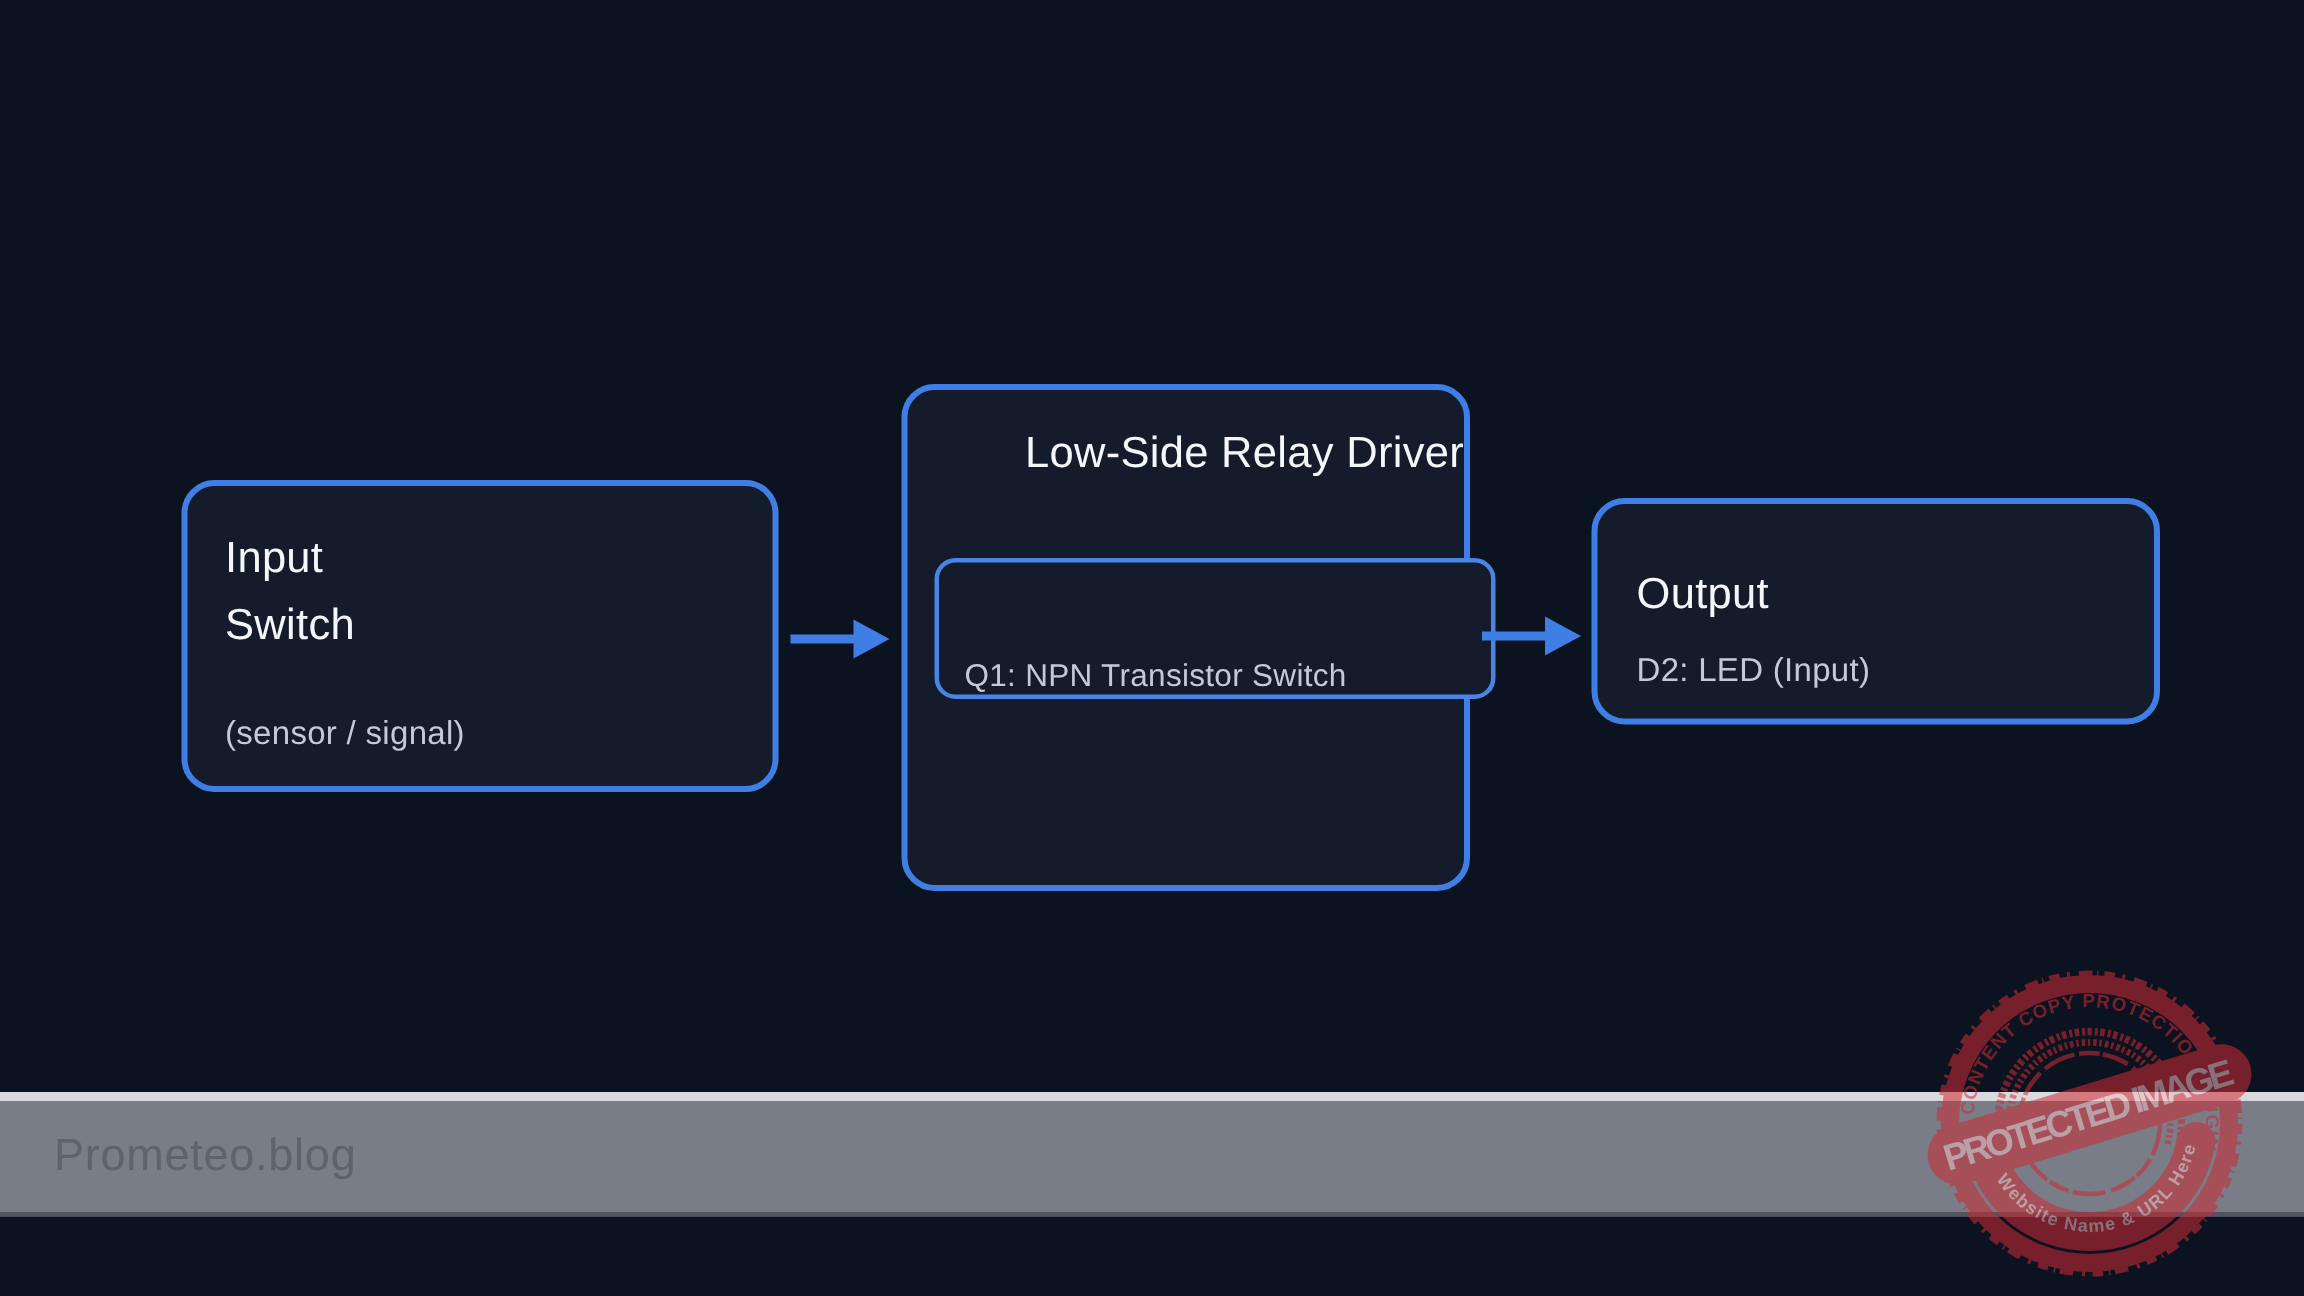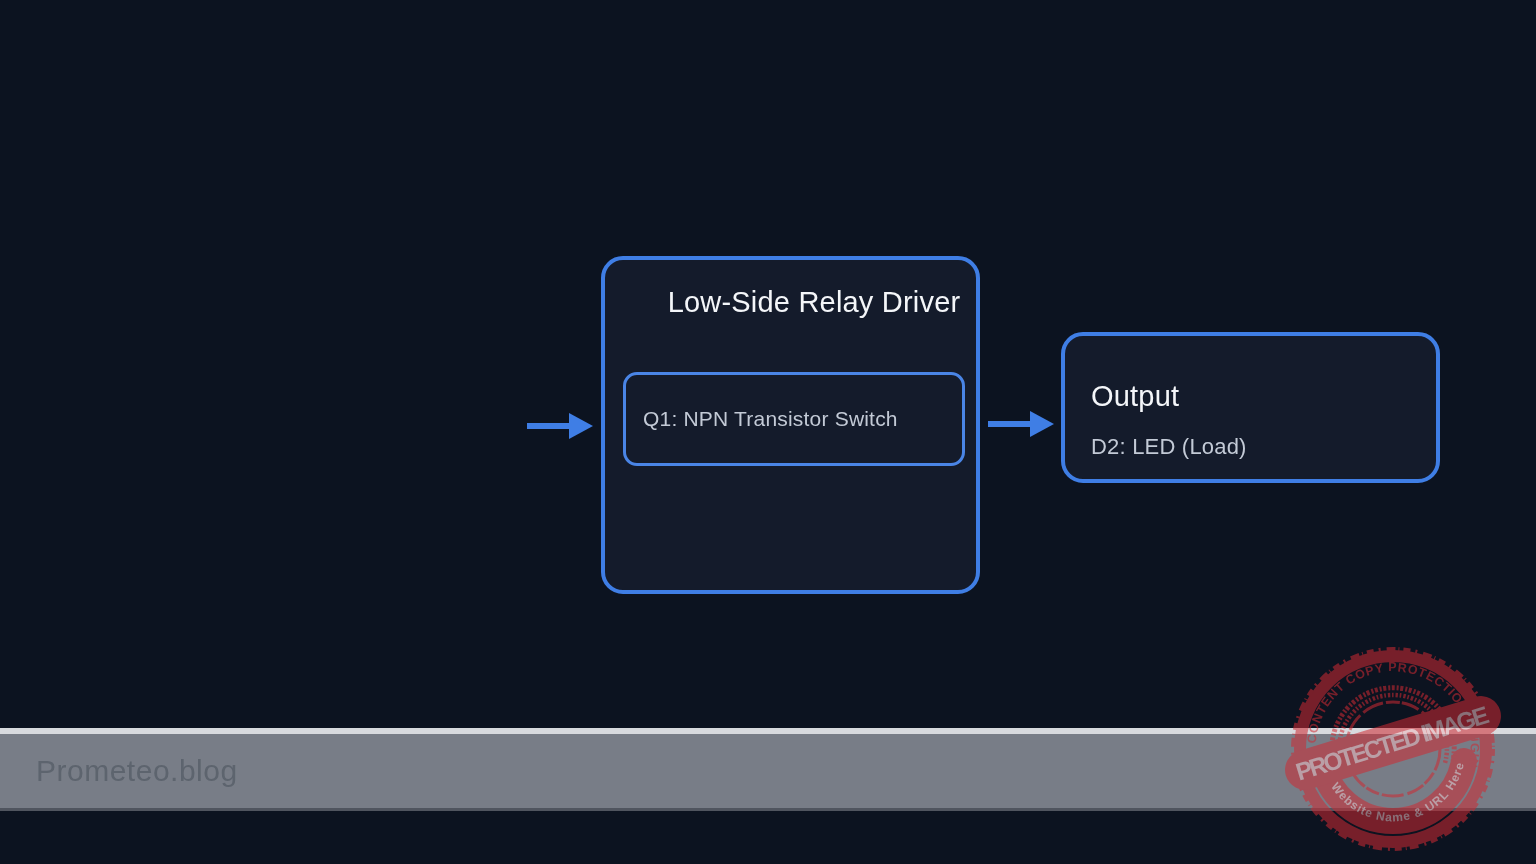--- a/index.html
+++ b/index.html
@@ -46,31 +46,31 @@
   }
   .subtitle{
     position:absolute;
     color:var(--sub-gray);
     font-size:22px;
     letter-spacing:0.2px;
   }
   .box-input .title{left:25px;top:26px;}
   .box-input .subtitle{left:25px;top:152px;}
 
-  .box-driver .title{left:0;right:0;top:25px;text-align:center;line-height:34px;padding-left:47px;}
+  .box-driver .title{left:0;right:0;top:25px;text-align:right;line-height:34px;padding-left:47px;}
   .inner-box{
     position:absolute;
     left:18px;
-    width:342px;
+    width:374px;
     height:94px;
     background:var(--box-fill);
     border:3px solid var(--inner-border-blue);
     border-radius:14px;
     display:flex;
-    align-items:center;
+    align-items:flex-end;
   }
   .inner-q1{top:112px;}
   .inner-k1{top:223px;}
   .inner-box .label{
     color:var(--sub-gray);
     font-size:21px;
     padding-left:17px;
     letter-spacing:0.2px;
   }
 
@@ -110,41 +110,48 @@
     opacity:0.55;
     color:var(--stamp-red);
   }
   .stamp text{font-family:"Liberation Sans", sans-serif;}
 </style>
 </head>
 <body>
 
 <div class="stage">
 
+  <div class="dbox box-input">
+    <div class="title">
+      <div>Input</div>
+      <div>Switch</div>
+    </div>
+    <div class="subtitle">(sensor / signal)</div>
+  </div>
 
   <div class="arrow arrow-1">
     <div class="shaft"></div>
     <div class="head"></div>
   </div>
 
   <div class="dbox box-driver">
     <div class="title">Low-Side Relay Driver</div>
     <div class="inner-box inner-q1">
       <div class="label">Q1: NPN Transistor Switch</div>
     </div>
   </div>
 
   <div class="arrow arrow-2">
     <div class="shaft"></div>
     <div class="head"></div>
   </div>
 
   <div class="dbox box-output">
     <div class="title">Output</div>
-    <div class="subtitle">D2: LED (Load)</div>
+    <div class="subtitle">D2: LED (Input)</div>
   </div>
 
   <div class="footer-strip"></div>
   <div class="footer-band">
     <div class="brand">Prometeo.blog</div>
   </div>
 
   <svg class="stamp" viewBox="-130 -130 260 260" xmlns="http://www.w3.org/2000/svg">
 
     <circle cx="0" cy="0" r="93" fill="none" stroke="currentColor" stroke-width="12"></circle>

